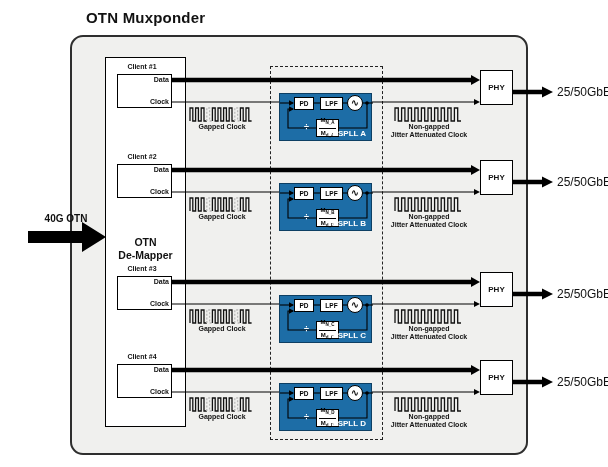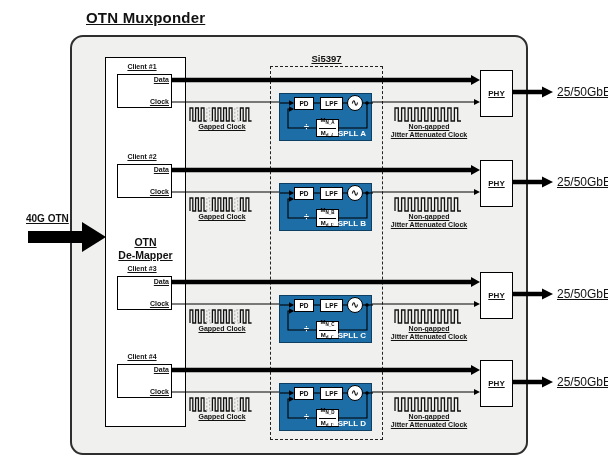--- a/index.html
+++ b/index.html
@@ -1,45 +1,45 @@
 <!DOCTYPE html>
 <html style="--blue: #1d6da6; --blue-border: #0d3f63; --panel: #f0f0ee;"><head>
 <meta charset="utf-8">
 <style>
   :root{ --blue:#1d6da6; --blue-border:#0d3f63; --panel:#f0f0ee; --ink:#111; }
   *{margin:0;padding:0;box-sizing:border-box;}
   body{background:#fff;font-family:"Liberation Sans","DejaVu Sans",sans-serif;color:#111;}
   #stage{position:relative;width:608px;height:467px;background:#fff;overflow:hidden;}
-  .abs{position:absolute;text-decoration:underline;}
+  .abs{position:absolute;}
   #title{left:86px;top:9px;font-size:15px;font-weight:bold;letter-spacing:.2px;}
   #panel{left:70px;top:35px;width:458px;height:420px;background:var(--panel);
          border:2px solid #2e2e2e;border-radius:13px;}
   #tallbox{left:105px;top:57px;width:81px;height:370px;background:#fff;border:1.4px solid #000;}
   #demap1{left:105px;top:236px;width:81px;text-align:center;font-size:10.5px;font-weight:bold;}
   #demap2{left:105px;top:249px;width:81px;text-align:center;font-size:10.5px;font-weight:bold;}
-  #otnlabel{left:26px;top:213px;width:80px;text-align:left;font-size:10px;font-weight:bold;}
+  #otnlabel{left:26px;top:213px;width:80px;text-align:center;font-size:10px;font-weight:bold;}
   #sibox{left:270px;top:66px;width:113px;height:374px;border:1.3px dashed #222;background:transparent;}
   #silabel{left:270px;top:53px;width:113px;text-align:center;font-size:9.5px;font-weight:bold;}
   .clientbox{width:55px;height:34px;background:#fff;border:1.2px solid #000;left:117px;}
   .clientlabel{left:112px;width:60px;text-align:center;font-size:7px;font-weight:bold;}
   .portlabel{left:117px;width:52px;text-align:right;font-size:7px;font-weight:bold;line-height:8px;}
   .bluebox{left:279px;width:93px;height:48px;background:var(--blue);border:1px solid var(--blue-border);}
   .bluebox .mini{position:absolute;left:0;top:0;width:93px;height:48px;}
   .comp{position:absolute;background:#fff;border:1px solid #000;display:flex;align-items:center;
         justify-content:center;font-size:6.5px;font-weight:bold;color:#000;}
   .pd{left:14px;top:2.5px;width:20px;height:13px;}
   .lpf{left:40px;top:2.5px;width:23px;height:13px;}
   .osc{left:67px;top:1px;width:16px;height:16px;border-radius:50%;
        font-size:10px;font-family:"DejaVu Sans",sans-serif;font-weight:bold;line-height:14px;}
   .frac{left:36px;top:25px;width:23px;height:18px;flex-direction:column;font-size:6px;line-height:8px;}
   .frac .fr-t{border-bottom:1px solid #000;padding:0 1px;}
   .frac sub{font-size:4.5px;}
   .divsign{position:absolute;left:24px;top:28px;color:#fff;font-size:9px;font-weight:bold;}
   .dsplllabel{position:absolute;right:5px;bottom:2px;color:#fff;font-size:8px;font-weight:bold;}
-  .phybox{left:480px;width:33px;height:47px;background:#fff;border:1.2px solid #000;
+  .phybox{left:480px;width:33px;height:35px;background:#fff;border:1.2px solid #000;
           display:flex;align-items:center;justify-content:center;font-size:8px;font-weight:bold;}
   .outlabel{left:557px;font-size:12px;line-height:12px;}
   .wavelabel{width:80px;text-align:center;font-size:7px;font-weight:bold;line-height:8px;}
   .wavelabel2{width:116px;text-align:center;font-size:7px;font-weight:bold;line-height:8px;}
   #wires{position:absolute;left:0;top:0;width:608px;height:467px;pointer-events:none;}
   .thin{stroke:#000;stroke-width:1.1;fill:none;}
   .thick{stroke:#000;stroke-width:4.5;fill:none;}
   .fillb{fill:#000;stroke:none;}
   .wv{stroke:#111;stroke-width:1.3;fill:none;}
   .wvg{stroke:#b8b8b8;stroke-width:1.3;fill:none;stroke-dasharray:2,1.6;}
@@ -51,21 +51,20 @@
 
   <div class="abs" id="panel"></div>
   <div class="abs" id="title">OTN Muxponder</div>
 
   <div class="abs" id="tallbox"></div>
   <div class="abs" id="demap1">OTN</div>
   <div class="abs" id="demap2">De-Mapper</div>
   <div class="abs" id="otnlabel">40G OTN</div>
 
   <div class="abs" id="sibox"></div>
-  <div class="abs" id="silabel">Si5397</div>
 
   <div class="abs clientlabel" style="top:63px">Client #1</div>
   <div class="abs clientbox" style="top:74px"></div>
   <div class="abs portlabel" style="top:76px">Data</div>
   <div class="abs portlabel" style="top:98px">Clock</div>
   <div class="abs bluebox" style="top:93px">
     <svg class="mini" viewBox="0 0 93 48">
       <path class="thin" d="M87,9 V34 H8 V15 H13"></path>
       <polygon class="fillb" points="9,12.2 14,15 9,17.8"></polygon>
       <line class="thin" x1="0" y1="9" x2="13" y2="9"></line>

